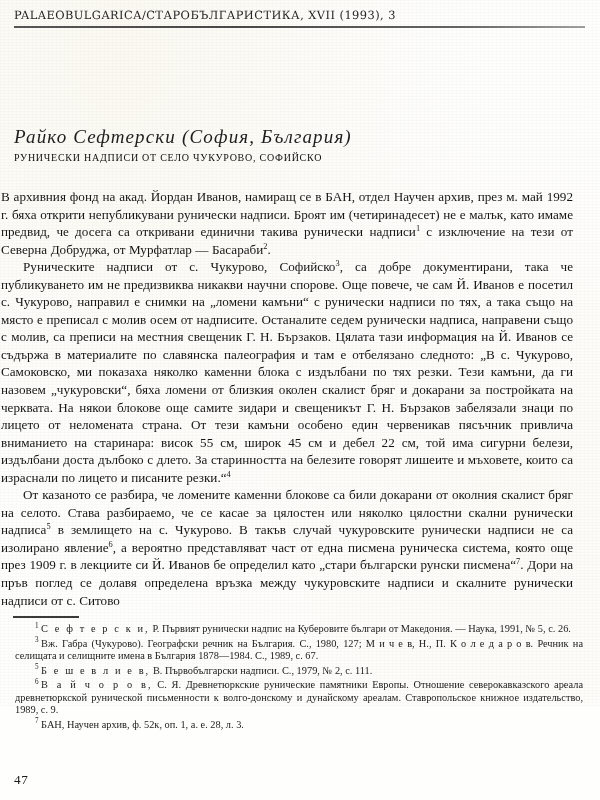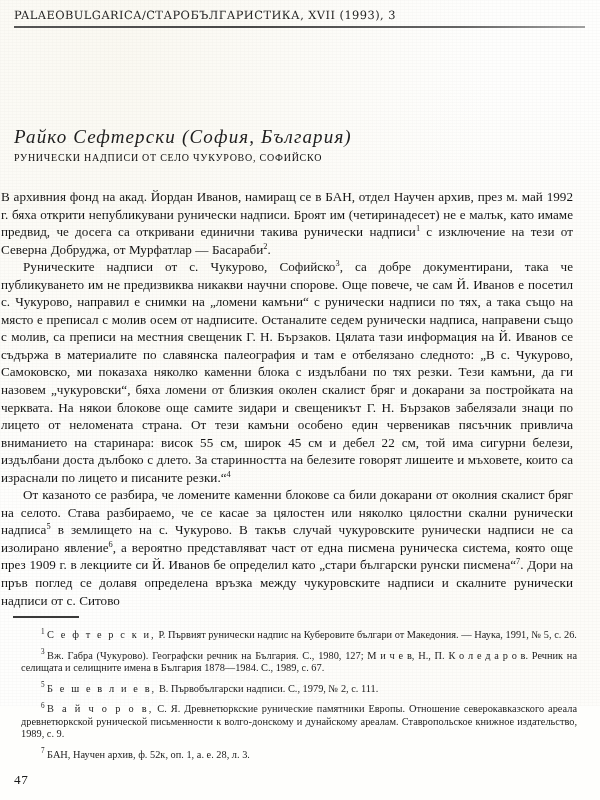--- a/index.html
+++ b/index.html
@@ -110,21 +110,21 @@
     position: absolute;
     left: 13px;
     top: 621px;
     width: 572px;
   }
   .fn {
     font-size: 10.35px;
     line-height: 12.55px;
     text-align: justify;
     color: #1c1c1c;
-    margin: 8px;
+    margin: 2px;
     text-indent: 20px;
   }
   .fn sup {
     font-size: 7.2px;
     vertical-align: super;
     line-height: 0;
     margin-right: 2.5px;
   }
   .sp {
     letter-spacing: 2.1px;

